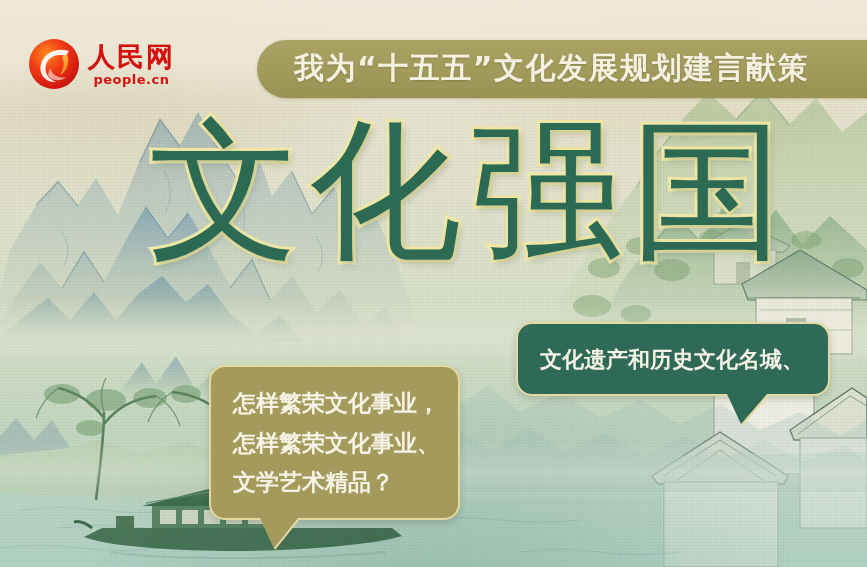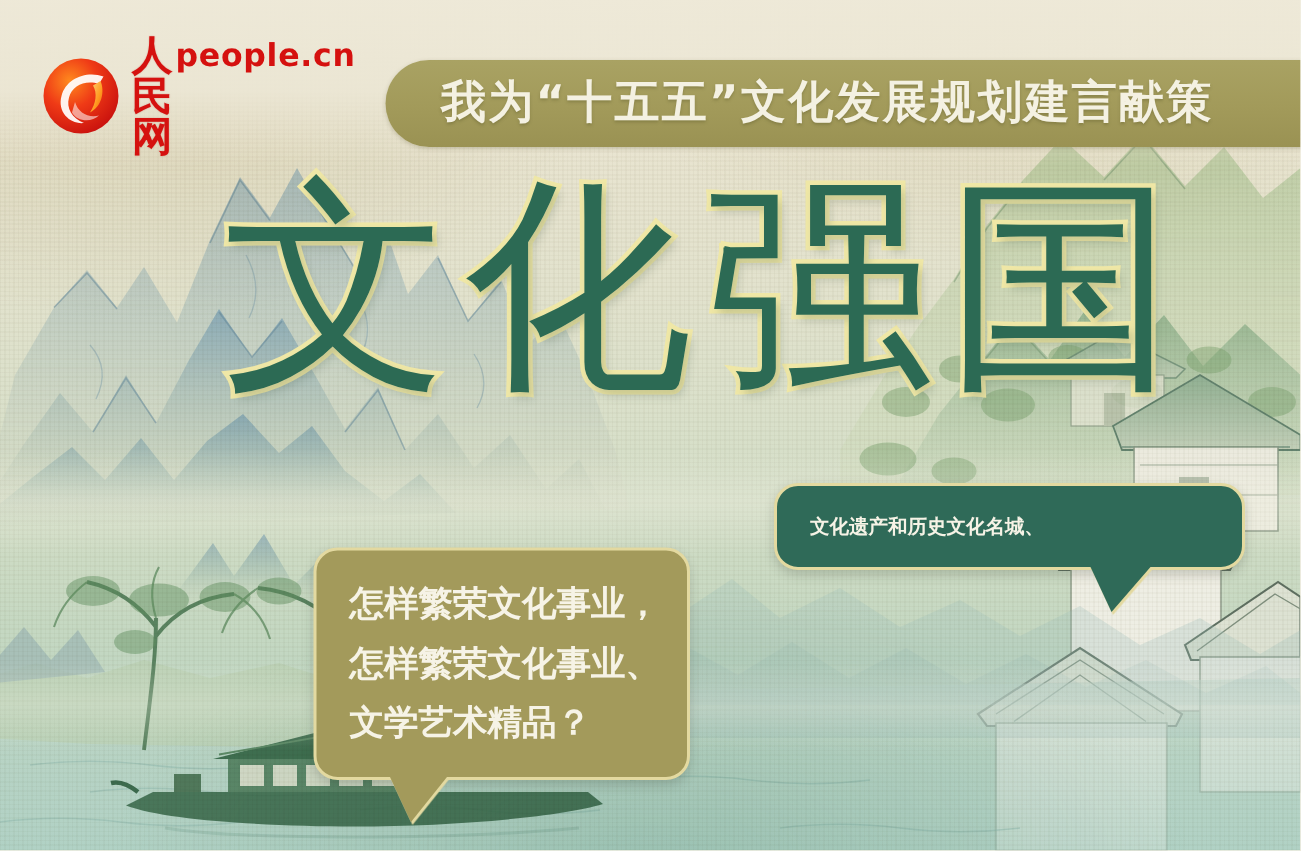--- a/index.html
+++ b/index.html
@@ -58,29 +58,29 @@
     z-index:6;
   }
 
   
   .logo{
     position:absolute; left:28px; top:36px;
     width:160px; height:56px;
     z-index:12; display:flex; align-items:center; gap:8px;
   }
   .logo-mark{ width:52px; height:52px; position:relative; flex:0 0 auto; }
-  .logo-text{ display:flex; flex-direction:row; line-height:1; }
+  .logo-text{ display:flex; flex-direction:column; line-height:1;align-items:center; }
   .logo-cn{
     font-size:27px; font-weight:700; color:#d5110f;
     letter-spacing:2px;
     font-family:"DejaVu Sans","Liberation Sans",sans-serif;
     text-shadow:0 0 1px rgba(180,10,10,.4);
   }
   .logo-en{
-    font-size:21px; font-weight:700; color:#d5110f;
+    font-size:13px; font-weight:700; color:#d5110f;
     letter-spacing:.5px; margin-top:3px;
     font-family:"DejaVu Sans","Liberation Sans",sans-serif;
   }
 
   
   .banner{
     position:absolute; left:257px; top:40px;
     width:640px; height:58px;
     background:linear-gradient(to bottom,#a9a263 0%, #a29a5a 55%, #9a9253 100%);
     border-radius:29px 0 0 29px;
@@ -157,21 +157,21 @@
     border-right:24px solid transparent;
     border-top:30px solid #a39a5b;
     filter:drop-shadow(1px 2px 0 #e3d9a0);
   }
 
   
   .b3{
     left:516px; top:322px; width:314px;
     background:#2f6a58;
     border:2px solid #e3d9a0;
-    font-size:13px; line-height:1.72;
+    font-size:22px; line-height:1.72;
   }
   .b3 .tail{
     left:209px; bottom:-30px;
     border-left:14px solid transparent;
     border-right:26px solid transparent;
     border-top:30px solid #2f6a58;
     filter:drop-shadow(1px 2px 0 #e3d9a0);
   }
 </style>
 </head>

